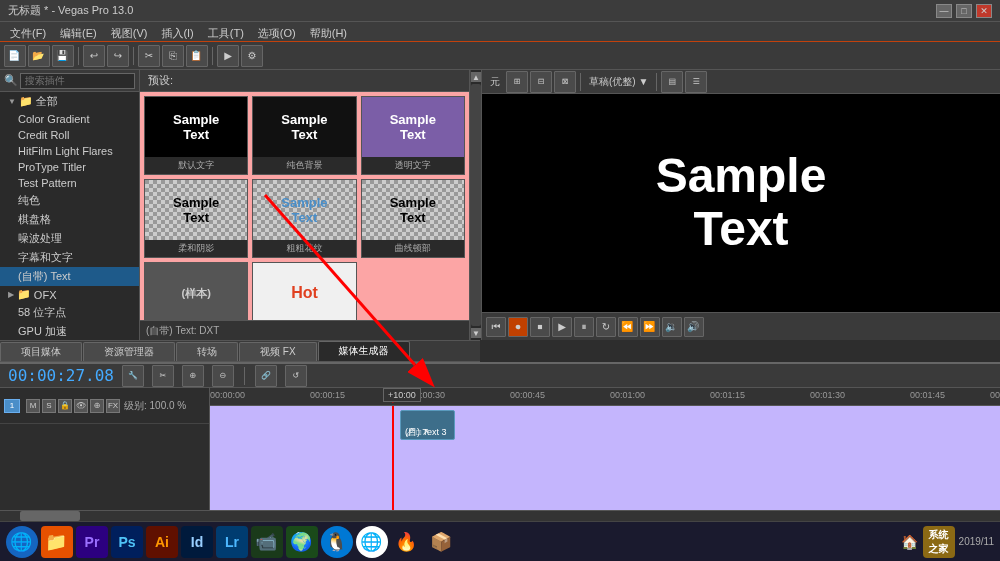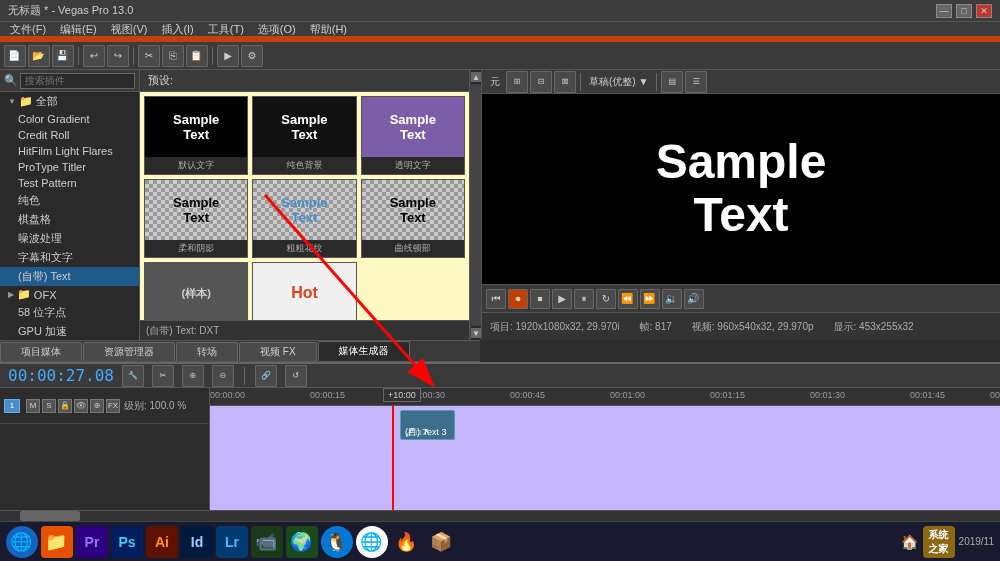--- a/index.html
+++ b/index.html
@@ -5,41 +5,41 @@
     * { margin: 0; padding: 0; box-sizing: border-box; }
     body { width: 1000px; height: 561px; overflow: hidden; font-family: 'Microsoft YaHei', SimSun, sans-serif; font-size: 11px; background: #2d2d2d; color: #ccc; }
 
     
     #titlebar { height: 22px; background: #3c3c3c; display: flex; align-items: center; justify-content: space-between; padding: 0 8px; border-bottom: 1px solid #555; }
     #titlebar .win-controls { display: flex; gap: 4px; }
     #titlebar .win-btn { width: 16px; height: 14px; background: #666; border: 1px solid #888; font-size: 9px; display: flex; align-items: center; justify-content: center; cursor: pointer; color: #ccc; }
     #titlebar .win-btn.close { background: #c0392b; }
 
     
-    #menubar { height: 20px; background: #3c3c3c; display: flex; align-items: flex-start; padding: 0 4px; border-bottom: 6px solid #c2410c; gap: 2px; }
+    #menubar { height: 20px; background: #3c3c3c; display: flex; align-items: flex-end; padding: 0 4px; border-bottom: 1px solid #c2410c; gap: 2px; }
     #menubar span { padding: 0 6px; font-size: 11px; color: #ccc; cursor: pointer; }
 
     
     #toolbar { height: 28px; background: #3a3a3a; display: flex; align-items: center; padding: 2px 4px; border-bottom: 1px solid #555; gap: 2px; }
     .tb-btn { width: 22px; height: 22px; background: #4a4a4a; border: 1px solid #666; display: flex; align-items: center; justify-content: center; cursor: pointer; font-size: 10px; color: #ccc; border-radius: 1px; }
     .tb-sep { width: 1px; height: 18px; background: #666; margin: 0 2px; }
 
     
     #left-panel { width: 140px; background: #2a2a2a; border-right: 1px solid #555; display: flex; flex-direction: column; }
     #search-bar { height: 22px; background: #3a3a3a; border-bottom: 1px solid #555; display: flex; align-items: center; padding: 0 4px; gap: 2px; }
     #search-bar input { flex: 1; background: #2a2a2a; border: 1px solid #666; color: #ccc; font-size: 10px; height: 16px; padding: 0 4px; }
     #tree { flex: 1; overflow-y: auto; font-size: 11px; }
     .tree-item { padding: 2px 4px 2px 8px; cursor: pointer; display: flex; align-items: center; gap: 3px; white-space: nowrap; overflow: hidden; }
     .tree-item.selected { background: #1e5a8a; }
     .tree-item.indent1 { padding-left: 18px; }
     .folder-icon { color: #e8c060; }
     .expand-icon { color: #999; font-size: 8px; }
 
     
-    #preset-panel { width: 330px; background: #fef9c3; border-right: 1px solid #555; display: flex; flex-direction: column; }
+    #preset-panel { width: 330px; background: #fca5a5; border-right: 1px solid #555; display: flex; flex-direction: column; }
     #preset-header { height: 22px; background: #3a3a3a; border-bottom: 1px solid #555; display: flex; align-items: center; padding: 0 8px; font-size: 11px; color: #ccc; }
     #preset-grid { flex: 1; overflow-y: auto; padding: 4px; display: grid; grid-template-columns: repeat(3, 1fr); gap: 4px; }
     .preset-item { background: #1a1a1a; border: 1px solid #555; cursor: pointer; display: flex; flex-direction: column; align-items: center; }
     .preset-thumb { width: 100%; height: 60px; display: flex; align-items: center; justify-content: center; position: relative; overflow: hidden; }
     .preset-label { font-size: 9px; color: #aaa; padding: 2px; text-align: center; background: #2a2a2a; width: 100%; }
     .thumb-default { background: #000; color: #fff; font-size: 12px; font-weight: bold; }
     .thumb-black-bg { background: #000; }
     #preset-bottom { height: 20px; background: #333; border-top: 1px solid #555; display: flex; align-items: center; padding: 0 6px; font-size: 10px; color: #aaa; overflow: hidden; }
 
     
@@ -298,26 +298,20 @@
         <div class="trans-btn">⏹</div>
         <div class="trans-btn">▶</div>
         <div class="trans-btn">⏸</div>
         <div class="trans-btn">↻</div>
         <div class="trans-btn">⏪</div>
         <div class="trans-btn">⏩</div>
         <div class="trans-btn">🔉</div>
         <div class="trans-btn">🔊</div>
       </div>
 
-      <div id="preview-info">
-        <span>项目: 1920x1080x32, 29.970i</span>
-        <span>帧: 817</span>
-        <span>视频: 960x540x32, 29.970p</span>
-        <span>显示: 453x255x32</span>
-      </div>
     </div>
   </div>
 
   <div style="height:22px; background:#3a3a3a; border-top:1px solid #555; border-bottom:1px solid #555; display:flex; align-items:center; width:480px;">
     <div class="btab">项目媒体</div>
     <div class="btab">资源管理器</div>
     <div class="btab">转场</div>
     <div class="btab">视频 FX</div>
     <div class="btab active">媒体生成器</div>
   </div>

